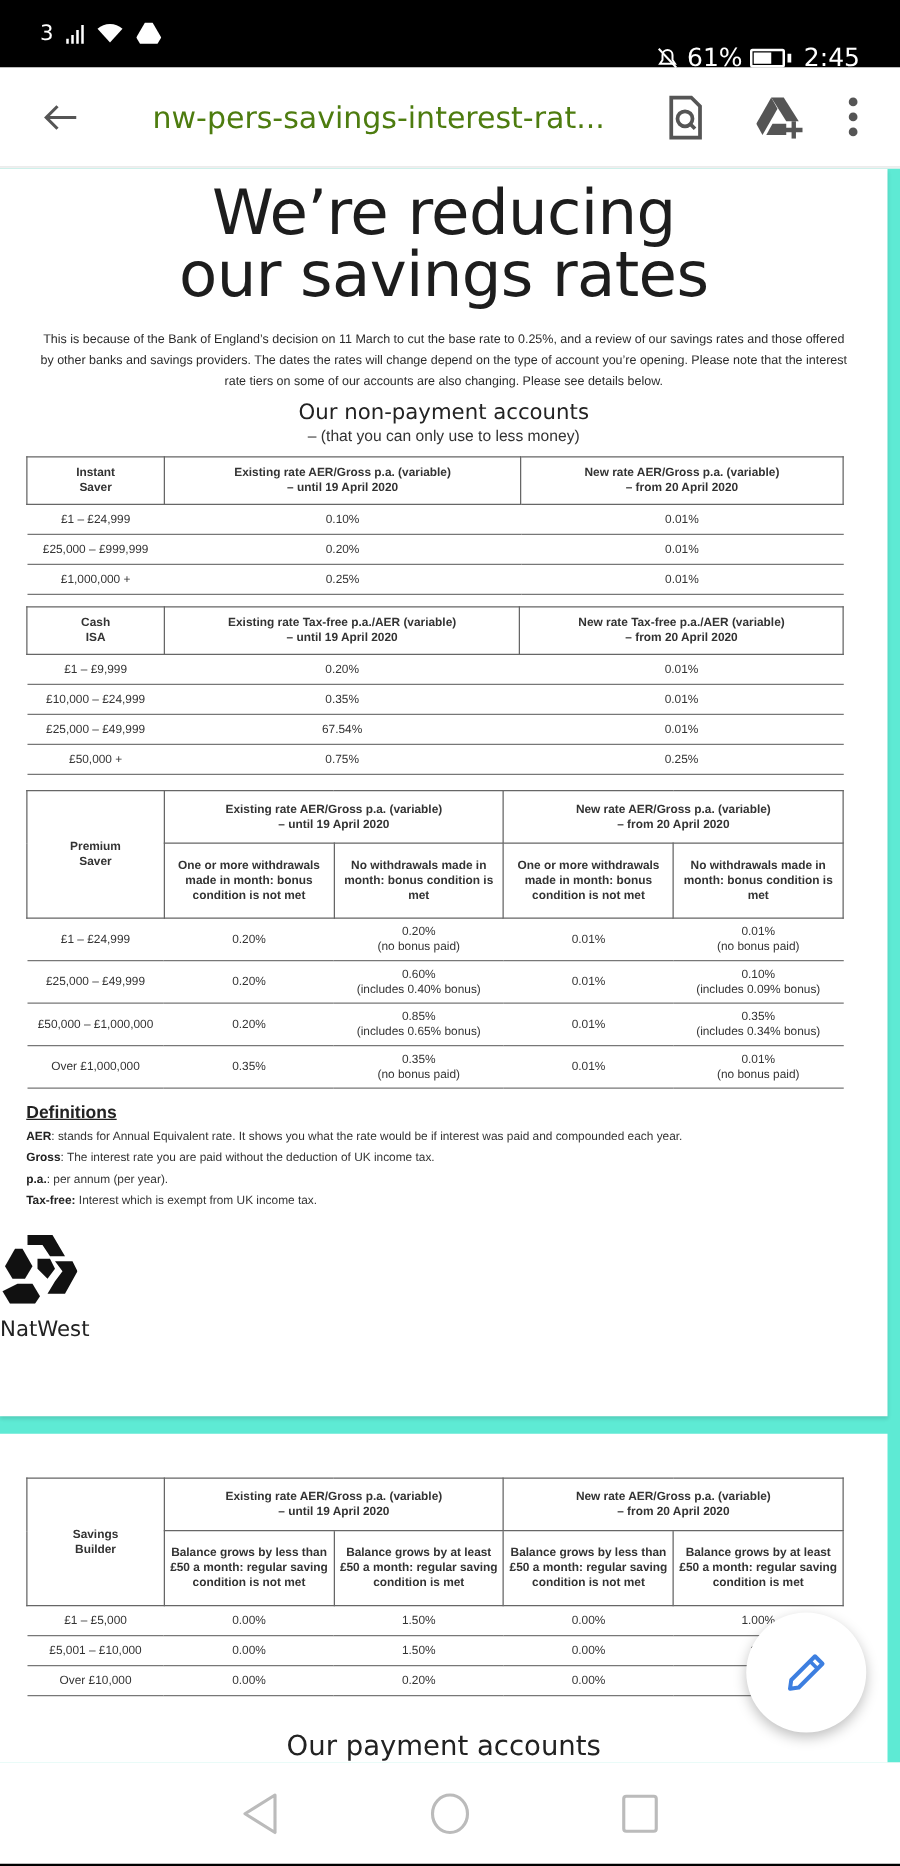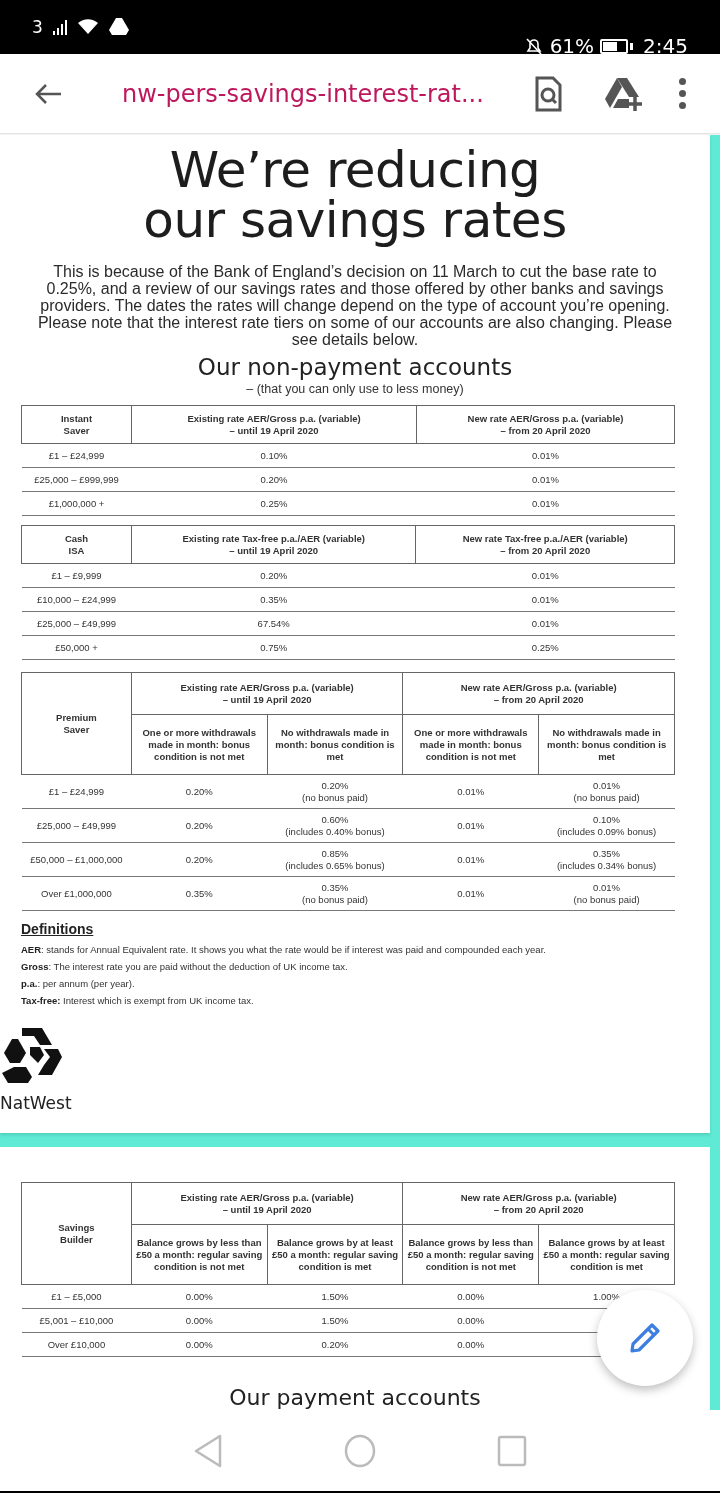--- a/index.html
+++ b/index.html
@@ -8,33 +8,33 @@
   .status-left { display: flex; align-items: center; gap: 10px; font-size: 17px; }
   .status-right { margin-left: auto; display: flex; align-items: center; gap: 6px; font-size: 20px; margin-top: 38px; }
   .signal { display: inline-flex; align-items: flex-end; gap: 2px; height: 16px; }
   .signal span { width: 2px; background: #fff; display: block; }
   .battery { width: 28px; height: 15px; border: 2px solid #fff; border-radius: 2px; position: relative; }
   .battery::after { content: ""; position: absolute; left: 1px; top: 1px; bottom: 1px; width: 60%; background: #fff; }
   .battery-tip { width: 3px; height: 7px; background: #fff; margin-left: -4px; }
 
   .app-bar { position: absolute; top: 54px; left: 0; width: 720px; height: 80px; background: #fff; display: flex; align-items: center; border-bottom: 1px solid #e6e6e6; }
   .back-btn { width: 96px; height: 80px; display: flex; align-items: center; justify-content: center; font-size: 34px; color: #555; cursor: pointer; }
-  .doc-title { font-size: 24px; color: #be185d; flex: 1; white-space: nowrap; overflow: hidden; padding-left: 26px; font-family: "DejaVu Sans", sans-serif; }
+  .doc-title { font-size: 24px; color: #4d7c0f; flex: 1; white-space: nowrap; overflow: hidden; padding-left: 26px; font-family: "DejaVu Sans", sans-serif; }
   .app-icon { width: 76px; height: 80px; display: flex; align-items: center; justify-content: center; cursor: pointer; }
   .kebab { width: 40px; display: flex; flex-direction: column; align-items: center; gap: 5px; margin-right: 18px; }
   .kebab span { width: 7px; height: 7px; border-radius: 50%; background: #555; }
 
   .viewport { position: absolute; top: 135px; left: 0; width: 720px; height: 1275px; overflow: hidden; background: #5eead4; }
   .page { position: absolute; left: 0; width: 710px; background: #fff; }
   .page1 { top: 0; height: 998px; box-shadow: 0 2px 3px rgba(0,0,0,0.12); }
   .page2 { top: 1012px; height: 400px; }
 
   .headline { text-align: center; font-size: 50px; line-height: 50px; color: #1d1d1d; margin-top: 10px; font-family: "DejaVu Sans", sans-serif; letter-spacing: -0.5px; }
-  .intro { text-align: center; font-size: 16px; line-height: 17px; color: #2b2b2b; margin: 18px 32px 0 32px; }
-  .section-title { text-align: center; font-size: 23px; color: #222; margin-top: 6px; font-family: "DejaVu Sans", sans-serif; }
+  .intro { text-align: center; font-size: 10px; line-height: 17px; color: #2b2b2b; margin: 18px 32px 0 32px; }
+  .section-title { text-align: center; font-size: 17px; color: #222; margin-top: 6px; font-family: "DejaVu Sans", sans-serif; }
   .section-sub { text-align: center; font-size: 12.5px; color: #333; margin-top: 2px; }
 
   table.rates { border-collapse: collapse; width: 654px; margin-left: 21px; font-size: 9.5px; color: #333; }
   table.rates th { font-weight: bold; border: 1.5px solid #666; text-align: center; line-height: 12px; padding: 3px 4px; }
   table.rates td { text-align: center; border-bottom: 1.5px solid #777; padding: 0 4px; line-height: 12px; }
   table.rates td.tier { width: 110px; }
   .t1 { margin-top: 9px; }
   .t1 th { height: 38px; }
   .t1 td { height: 24px; }
   .t2 { margin-top: 9px; }

